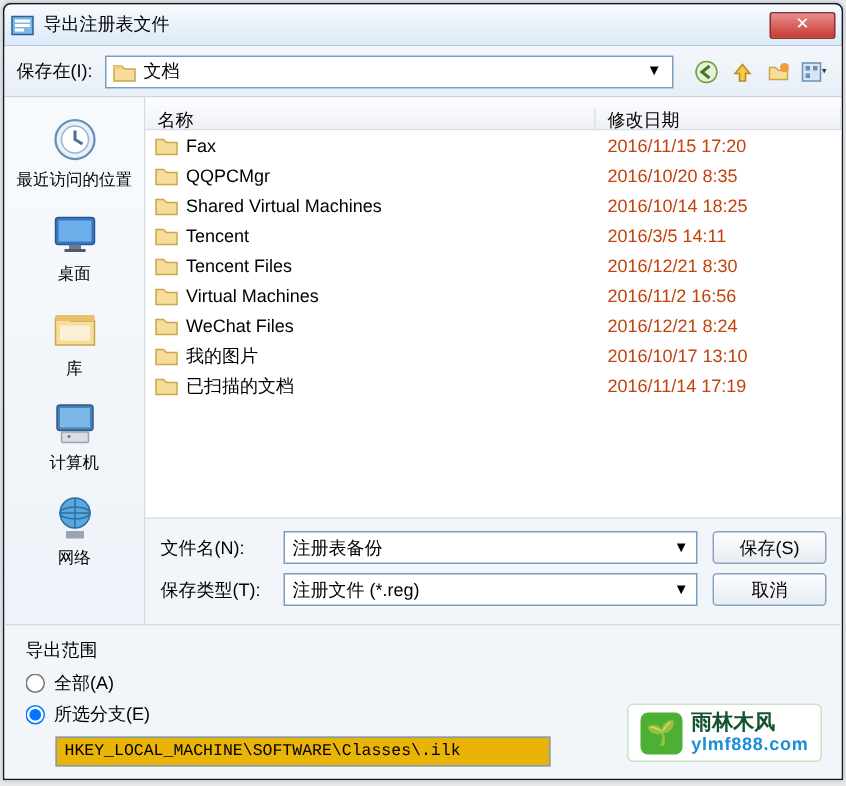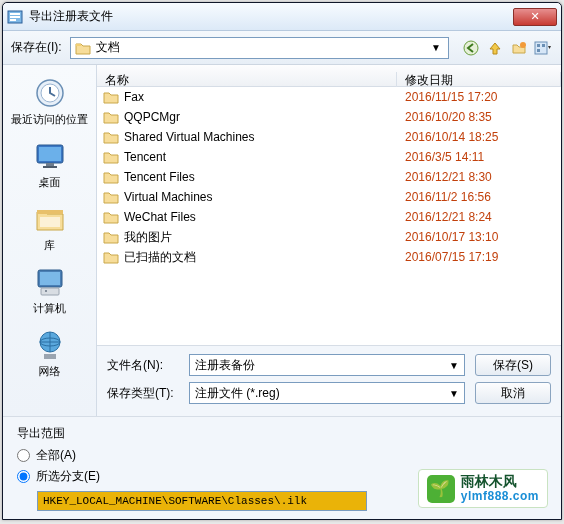--- a/index.html
+++ b/index.html
@@ -263,21 +263,21 @@
           </div>
           <div class="row">
             <div class="cell name">
               <span class="foldericon">
                 <svg viewBox="0 0 16 13">
                   <path d="M1 2 L6 2 L8 4 L15 4 L15 12 L1 12 Z" fill="#f7dd9a" stroke="#c9a74a"></path>
                 </svg>
               </span>
               <span>已扫描的文档</span>
             </div>
-            <div class="cell date">2016/07/15 17:19</div>
+            <div class="cell date">2016/11/14 17:19</div>
           </div>
         </div>
 
       <div class="bottomform">
         <div class="formrow">
           <span class="flbl">文件名(N):</span>
           <div class="finput">
             <span>注册表备份</span>
             <span class="drop">▼</span>
           </div>

